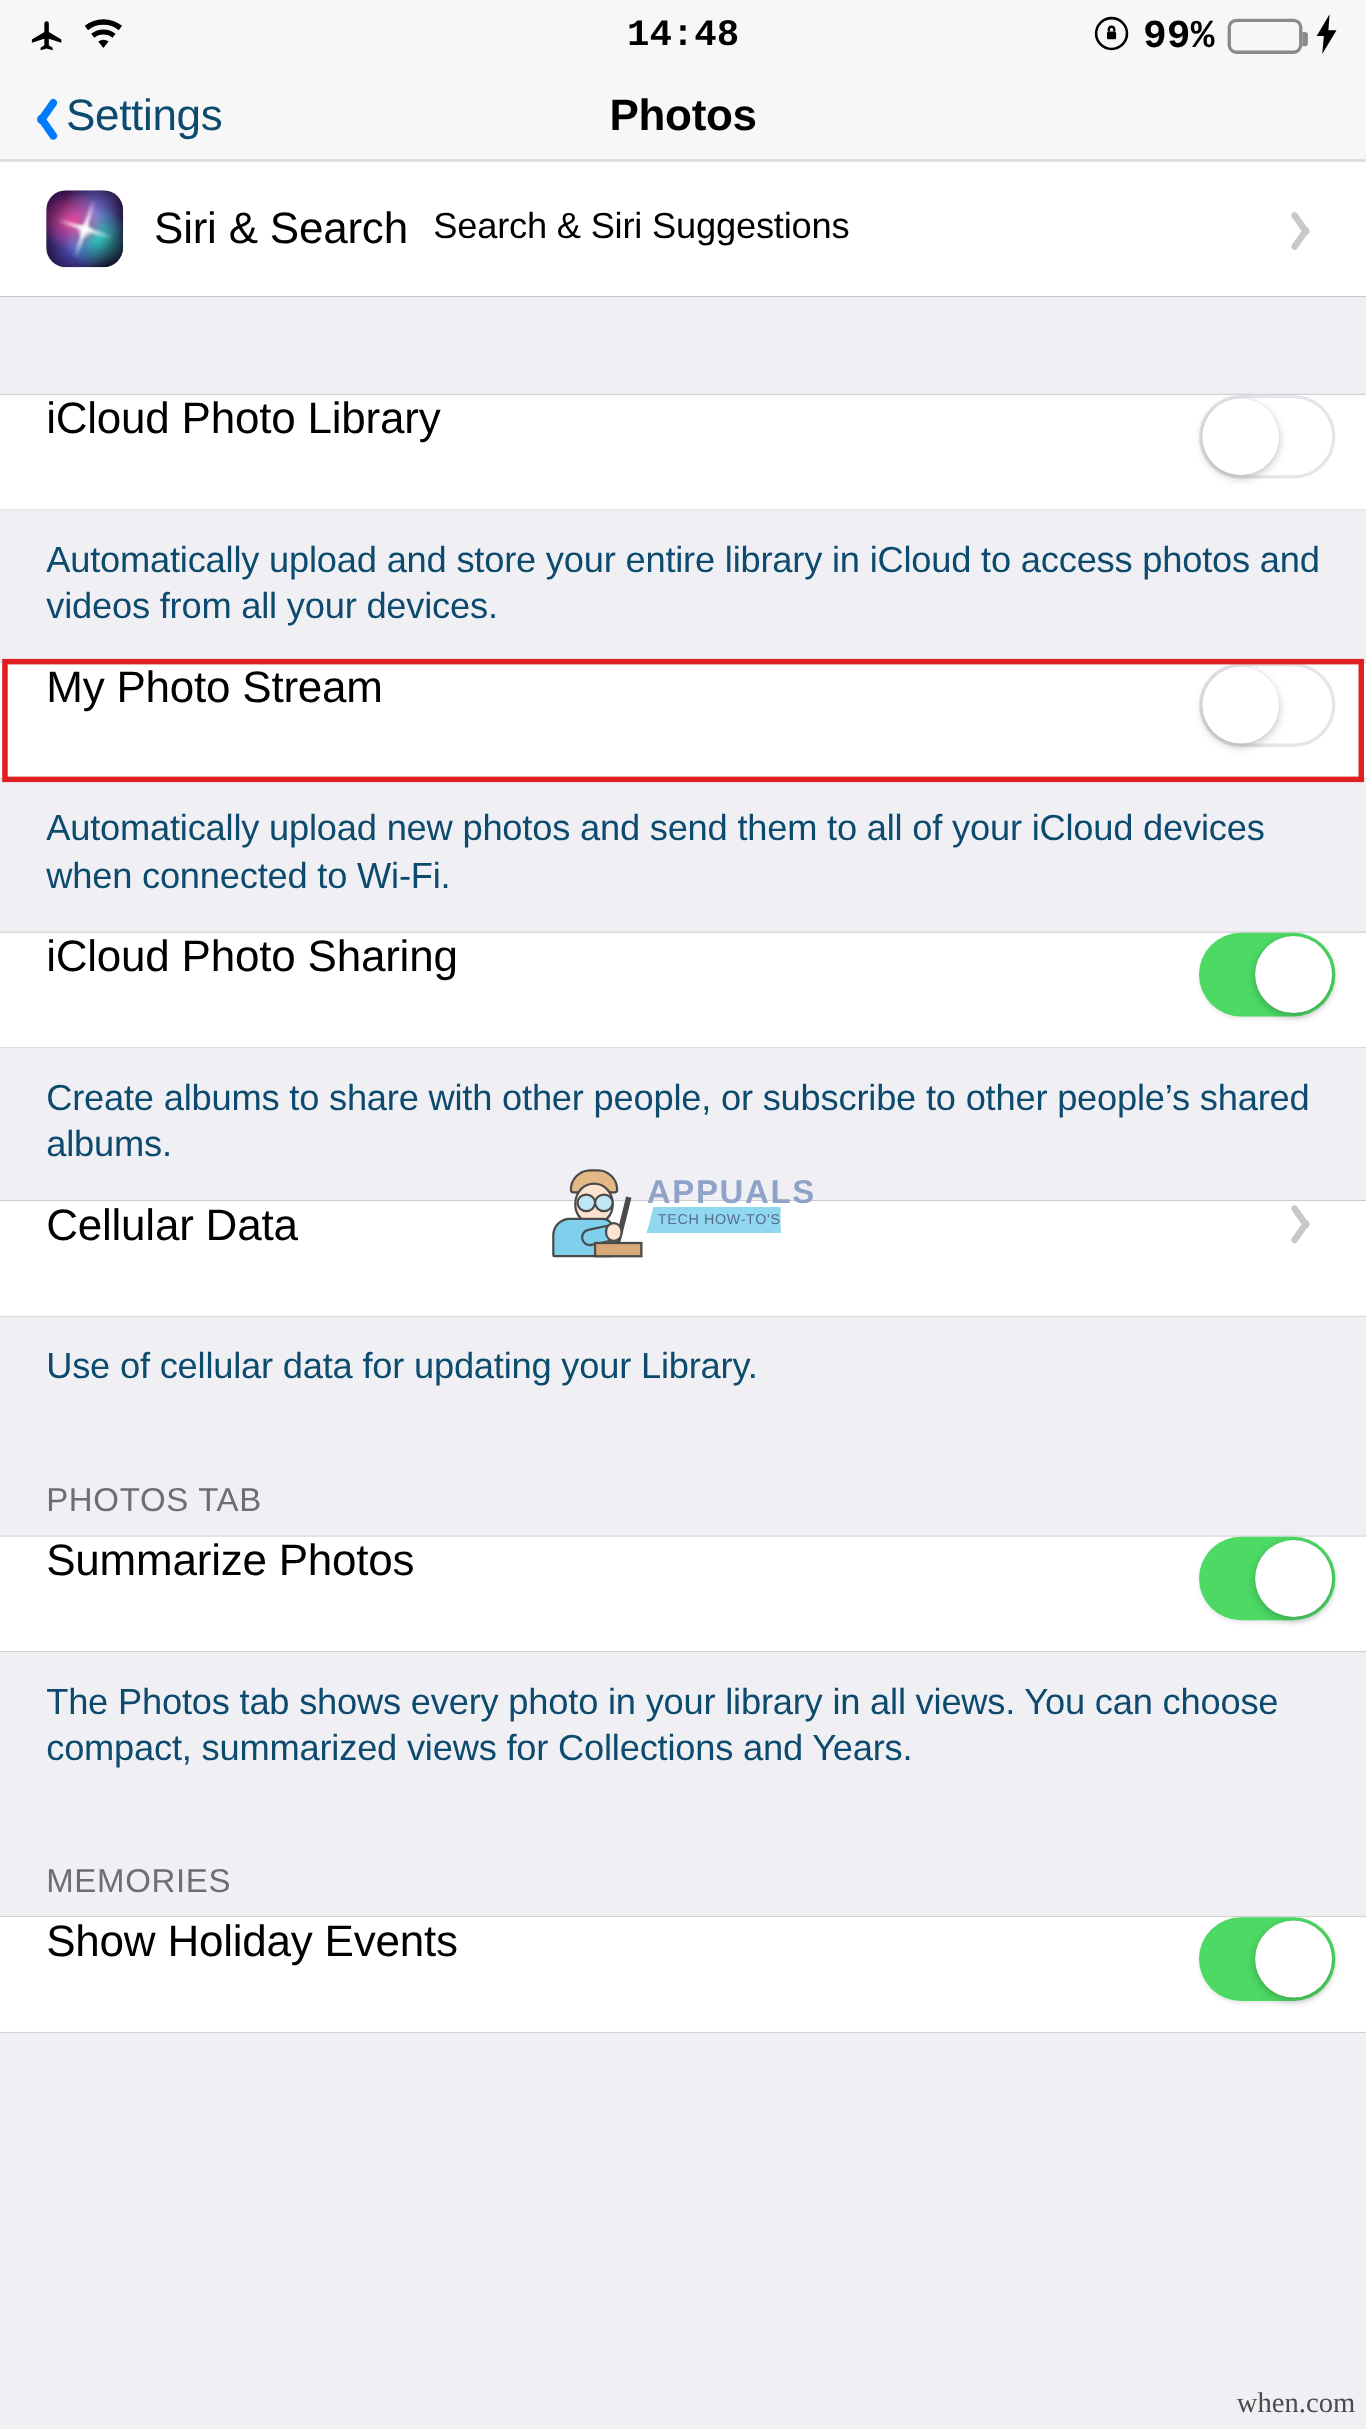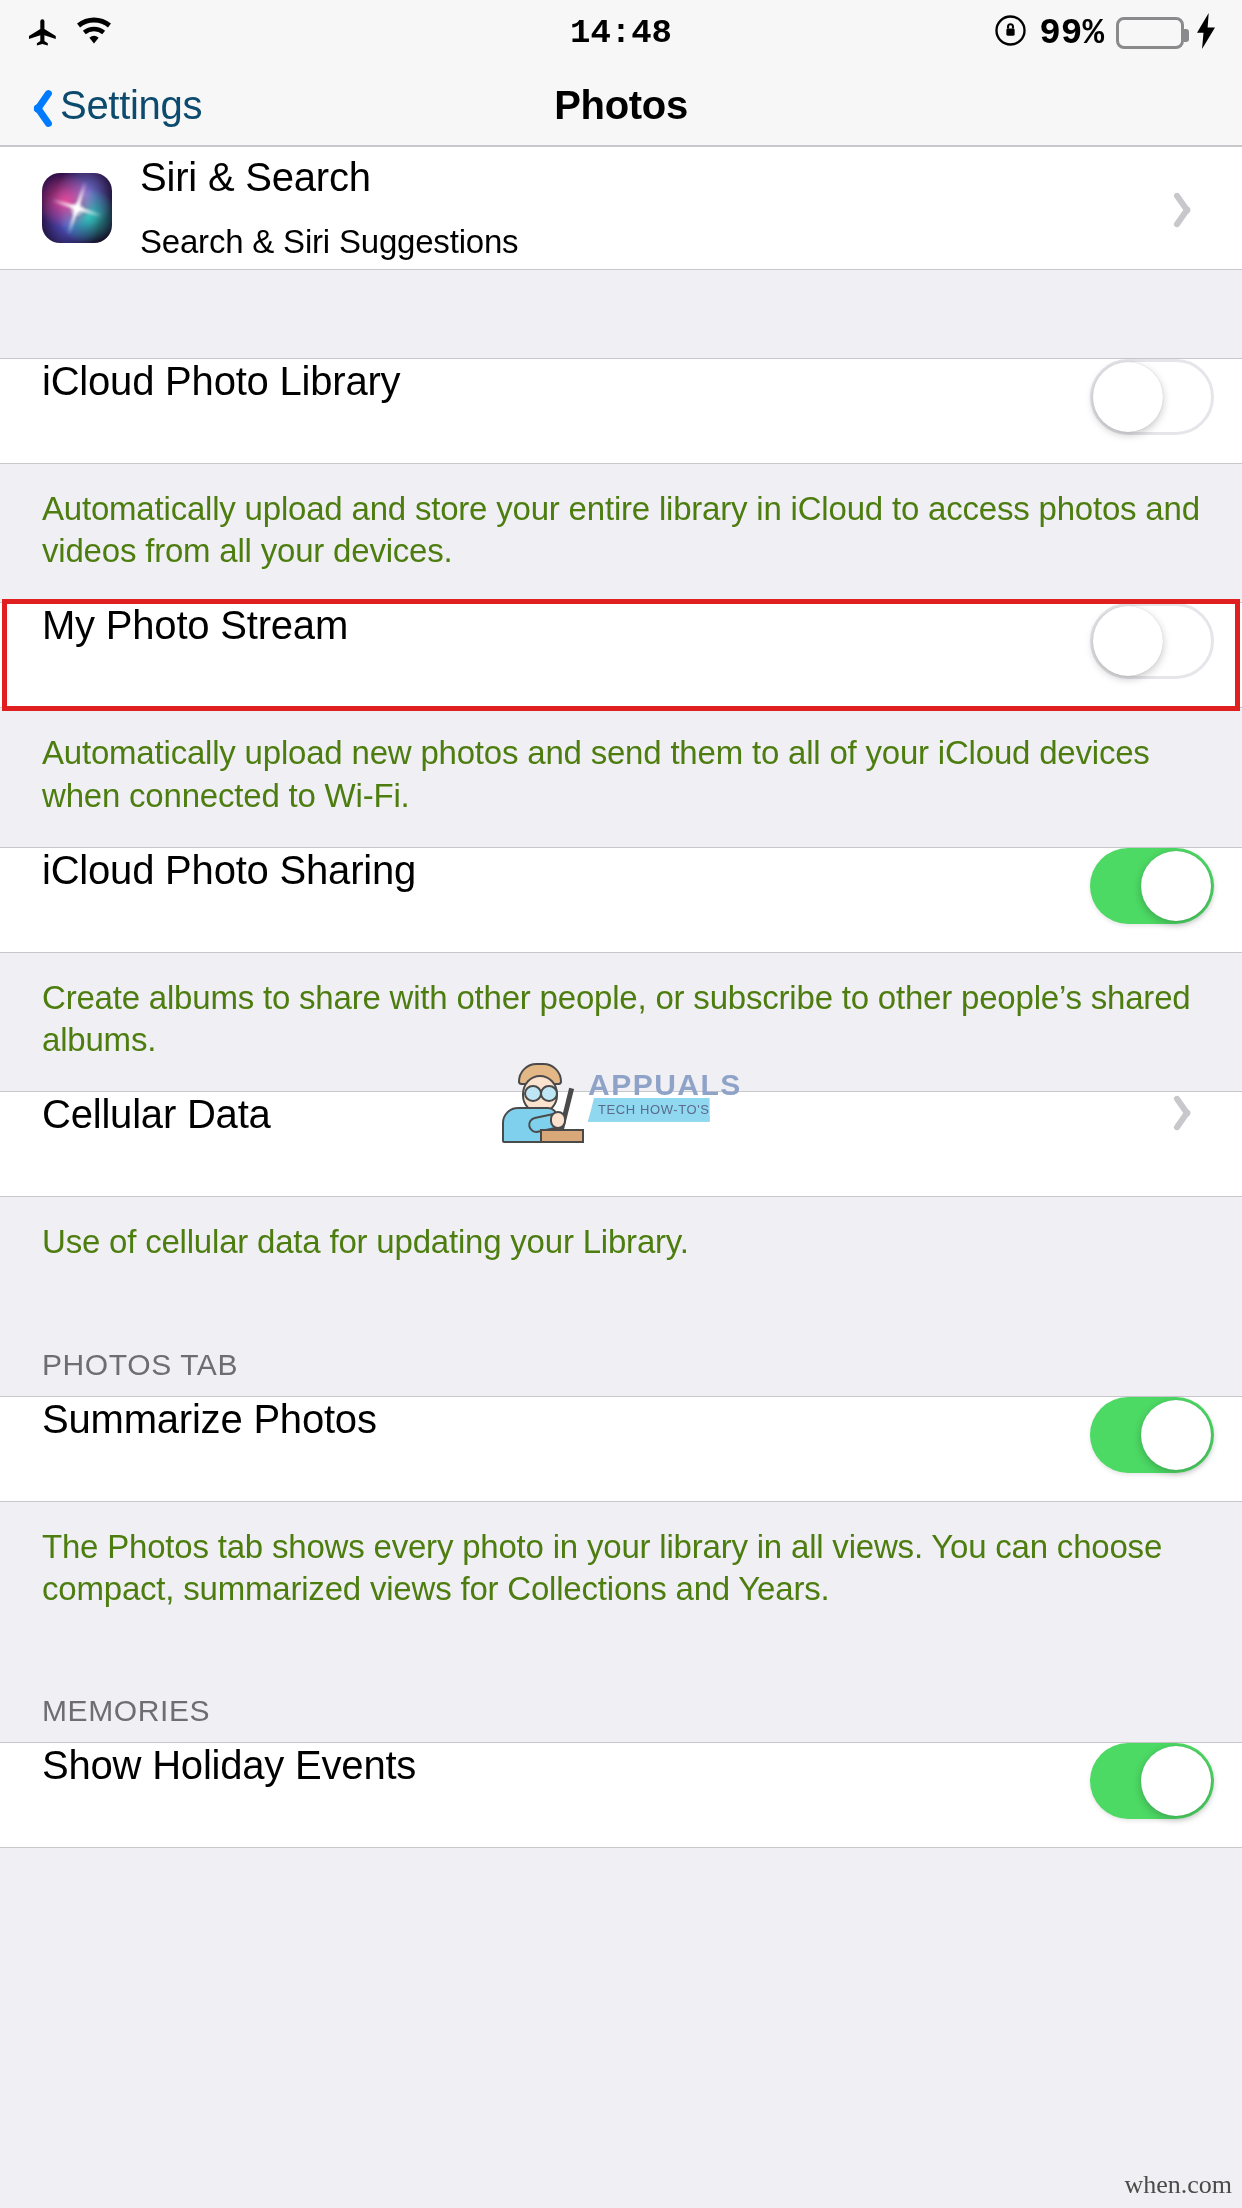--- a/index.html
+++ b/index.html
@@ -77,21 +77,21 @@
   .siri-icon:before{
     content:""; position:absolute; left:50%; top:50%; width:4px; height:56px;
     background:linear-gradient(to bottom, rgba(255,255,255,0), #fff 50%, rgba(255,255,255,0));
     transform:translate(-50%,-50%) rotate(18deg); filter:blur(1px);
   }
   .siri-icon:after{
     content:""; position:absolute; left:50%; top:50%; width:52px; height:4px;
     background:linear-gradient(to right, rgba(255,255,255,0), #fff 50%, rgba(255,255,255,0));
     transform:translate(-50%,-50%) rotate(18deg); filter:blur(1px);
   }
-  .siri-texts{ display:flex; flex-direction:column; gap:23px; flex:1; }
+  .siri-texts{ display:flex; flex-direction:row; gap:23px; flex:1; }
   .siri-sub{ font-size:33px; color:#000; letter-spacing:-0.2px; }
 
   .chevron-r{ width:22px; height:38px; position:relative; flex:0 0 auto; margin-right:16px; }
   .chevron-r:before, .chevron-r:after{
     content:""; position:absolute; right:6px; width:6px; height:24px;
     background:#C7C7CC; border-radius:3px;
   }
   .chevron-r:before{ top:0px;  transform:rotate(-35deg); transform-origin:bottom center; }
   .chevron-r:after { top:18px; transform:rotate(35deg);  transform-origin:top center; }
 
@@ -103,21 +103,21 @@
     background:#FFFFFF; box-shadow:0 3px 8px rgba(0,0,0,.22), 0 0 1px rgba(0,0,0,.18);
   }
   .switch.off{ background:#FFFFFF; border:3px solid #E5E5EA; box-shadow:none; }
   .switch.off .knob{ left:0px; top:0px; }
   .switch.on{ background:#4CD964; }
   .switch.on .knob{ right:3px; }
 
   
   .footer{
     background:#EFEFF4; padding:24px 42px 30px 42px;
-    font-size:33px; line-height:1.28; color:#4d7c0f; letter-spacing:-0.2px;
+    font-size:33px; line-height:1.28; color:#0c4a6e; letter-spacing:-0.2px;
   }
   .section-head{
     background:#EFEFF4; padding:54px 42px 14px 42px;
     font-size:30px; color:#6D6D72; letter-spacing:0.6px;
   }
 
   
   .hl-wrap{ position:relative; }
   .hl-box{
     position:absolute; left:2px; right:2px; top:-3px; bottom:-3px;

